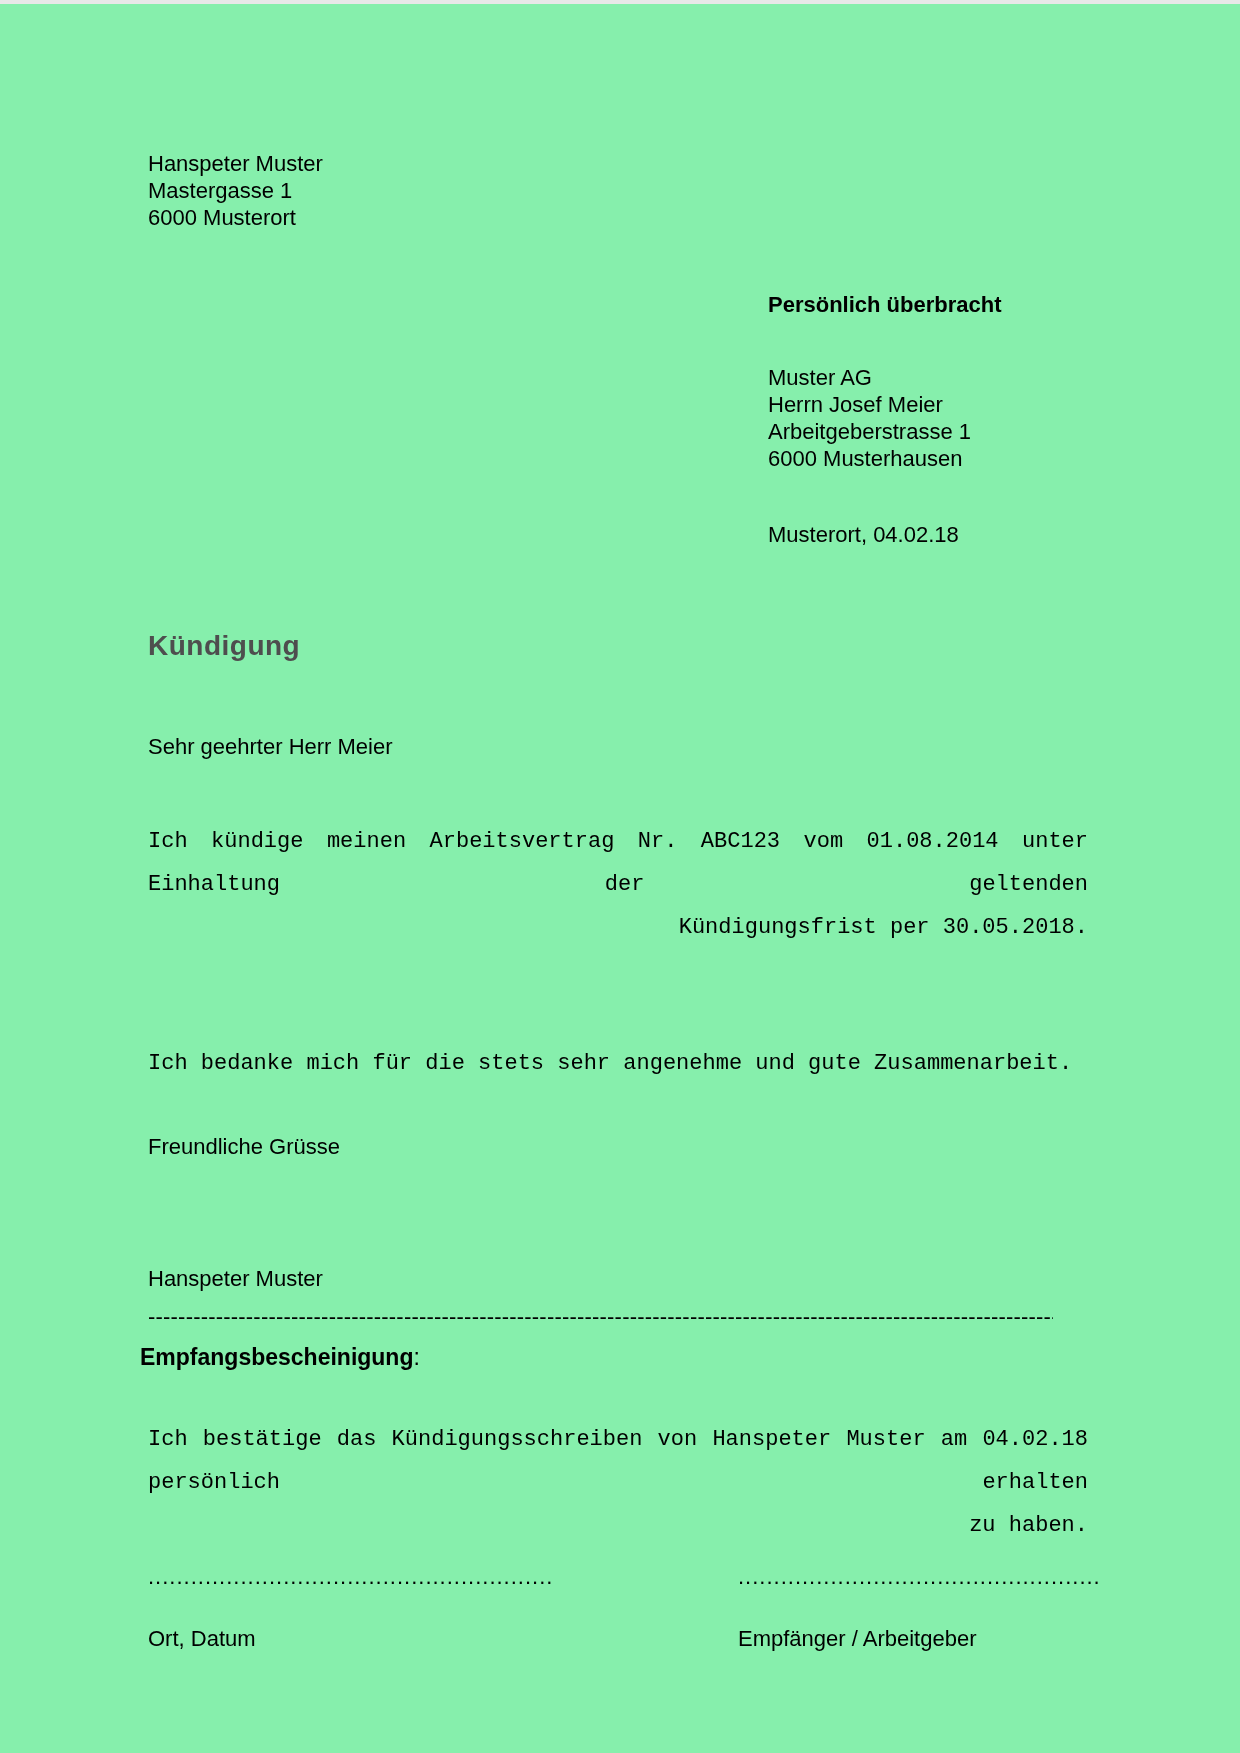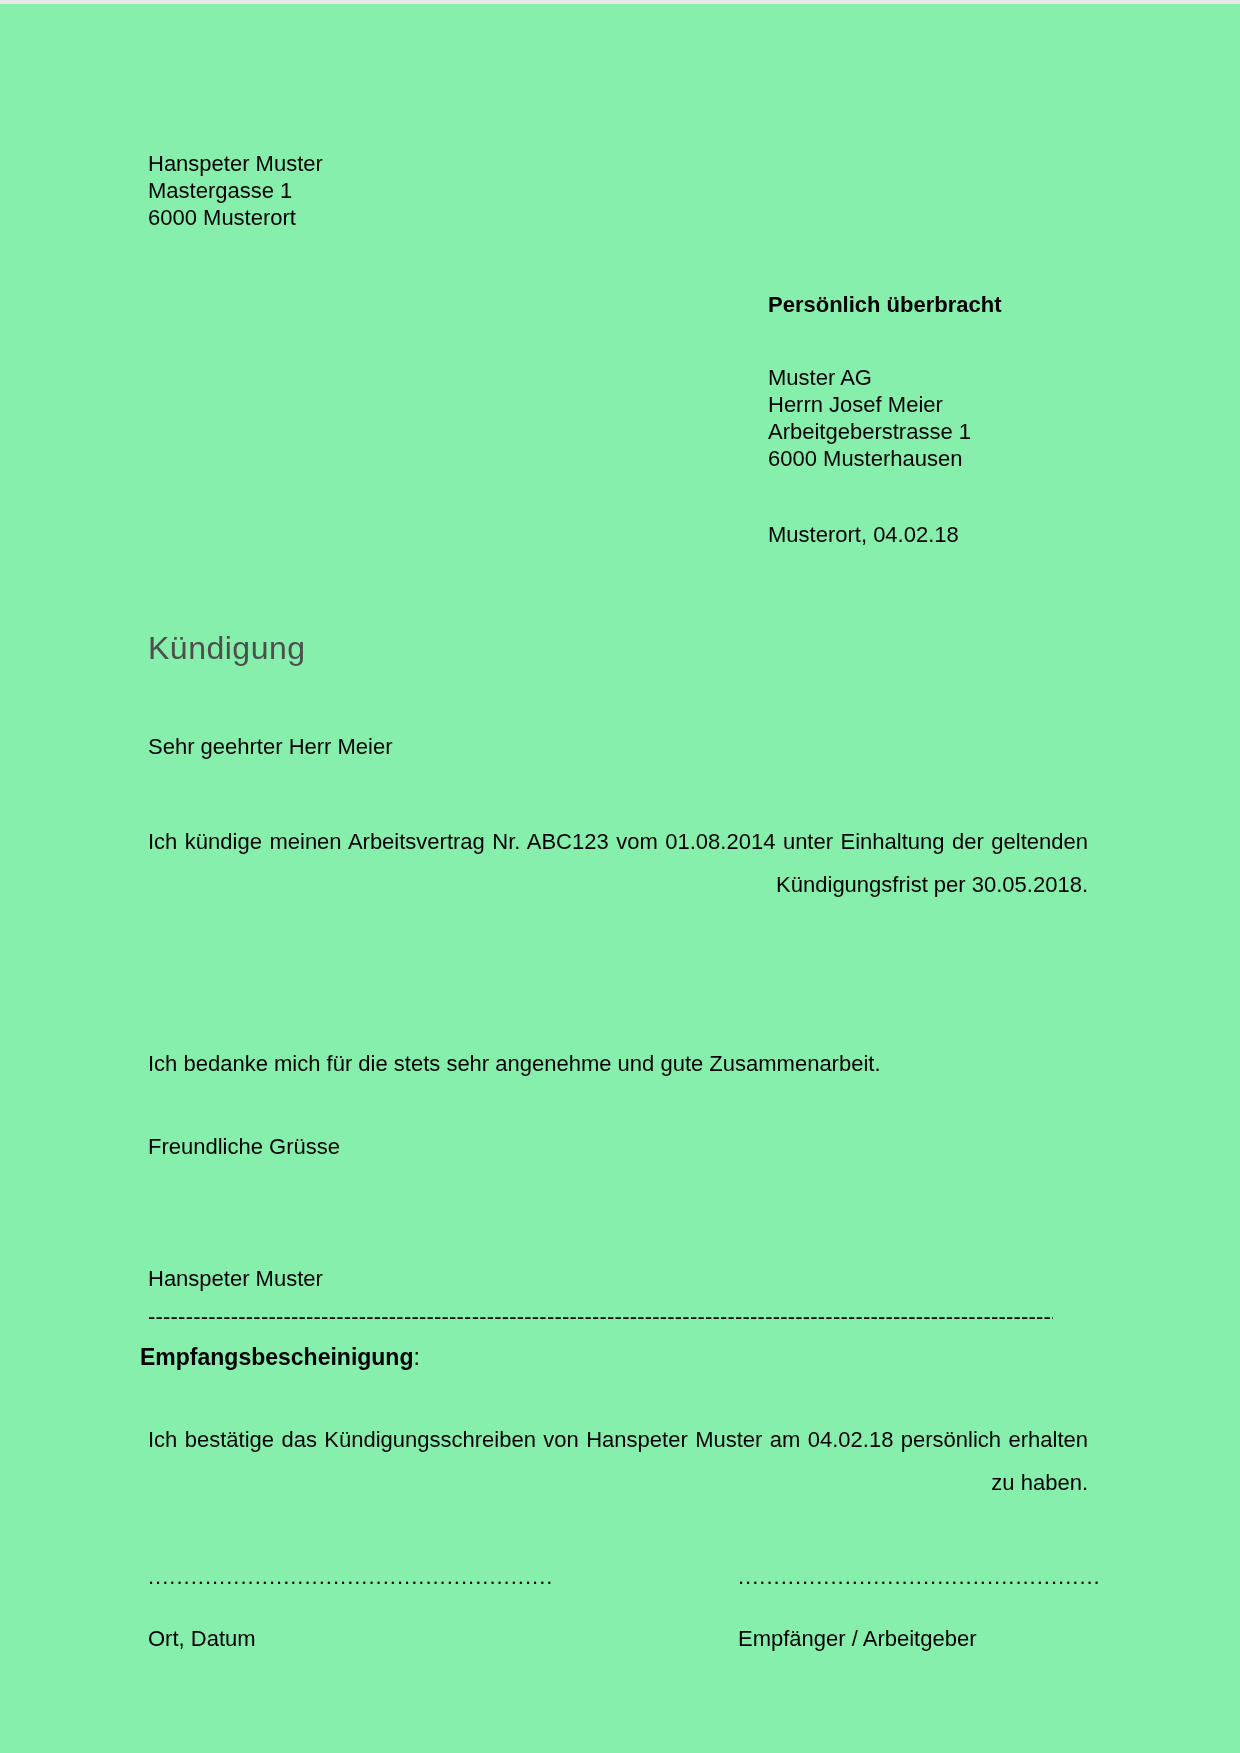--- a/index.html
+++ b/index.html
@@ -9,23 +9,23 @@
     background:#86efac;
     font-family:"Liberation Sans","DejaVu Sans",sans-serif;
     font-size:22px;color:#000;
     overflow:hidden;
     margin:4px auto;
   }
   .abs{position:absolute;}
   .addr{line-height:27px;white-space:pre-line;}
   .bold{font-weight:bold;}
   .title{
-    font-size:32px;font-weight:normal;letter-spacing:0.5px;
+    font-size:28px;font-weight:bold;letter-spacing:0.5px;
   }
-  .para{width:940px;line-height:43px;}
+  .para{width:940px;line-height:43px;font-family:Liberation Mono, monospace;}
   .jline{text-align:justify;text-align-last:justify;}
   .nline{text-align:right;}
   .divider{
     width:905px;height:26px;
     white-space:nowrap;overflow:hidden;
     font-size:22px;letter-spacing:0.2px;
   }
   .receipt-h{font-size:23px;}
   .receipt-h .w{font-weight:bold;}
   .dots{white-space:nowrap;font-size:22px;letter-spacing:1px;}

